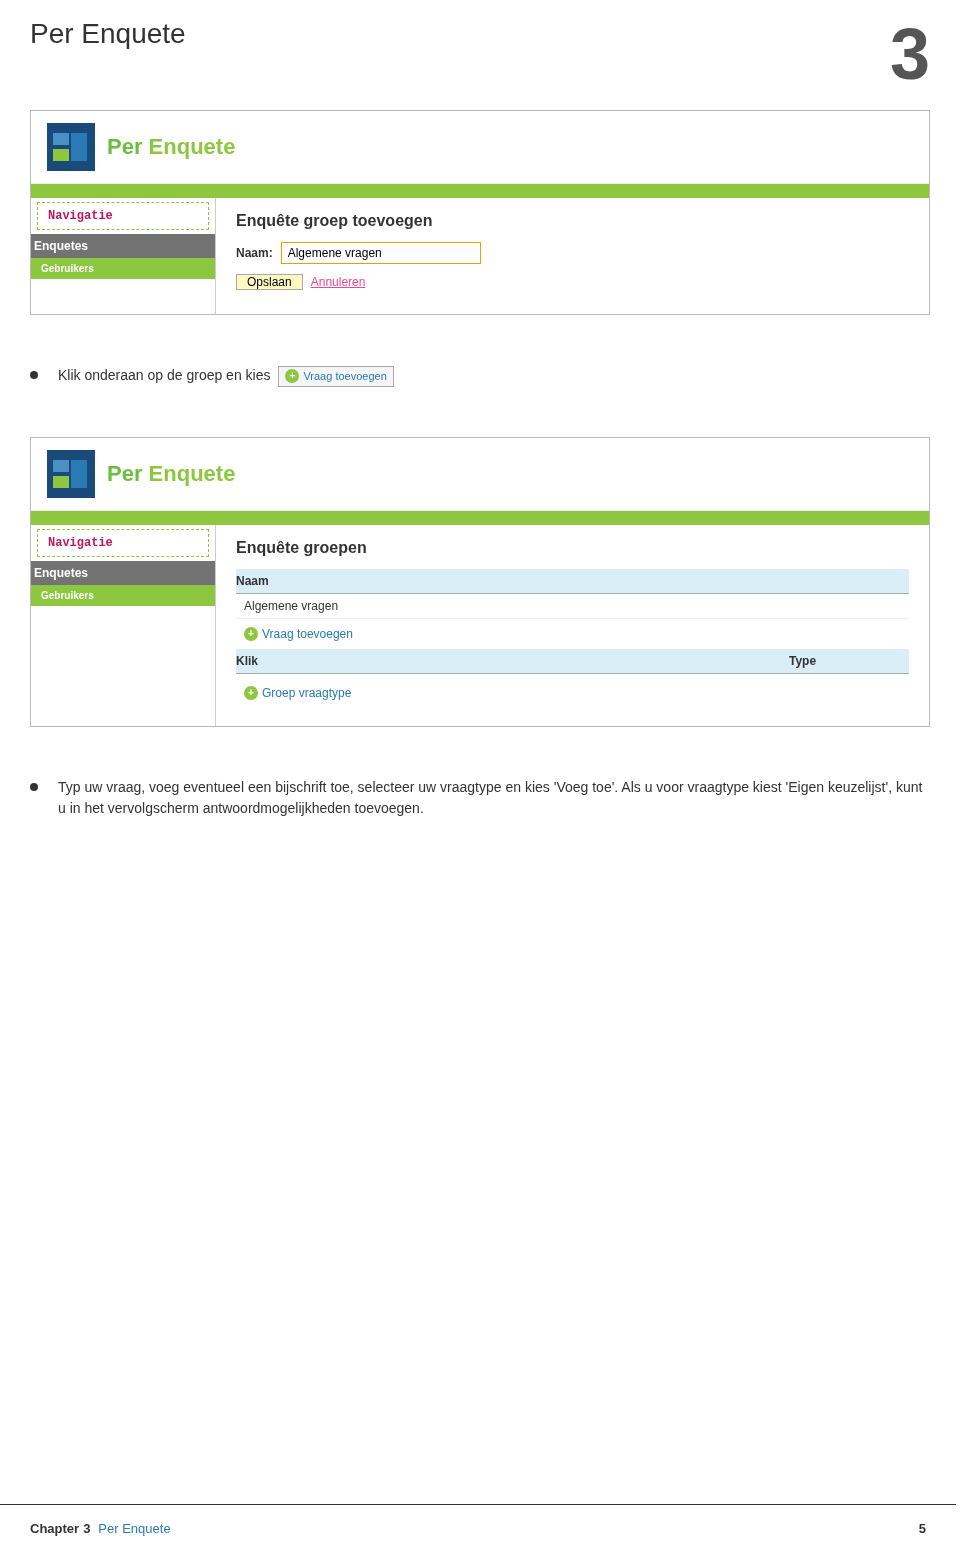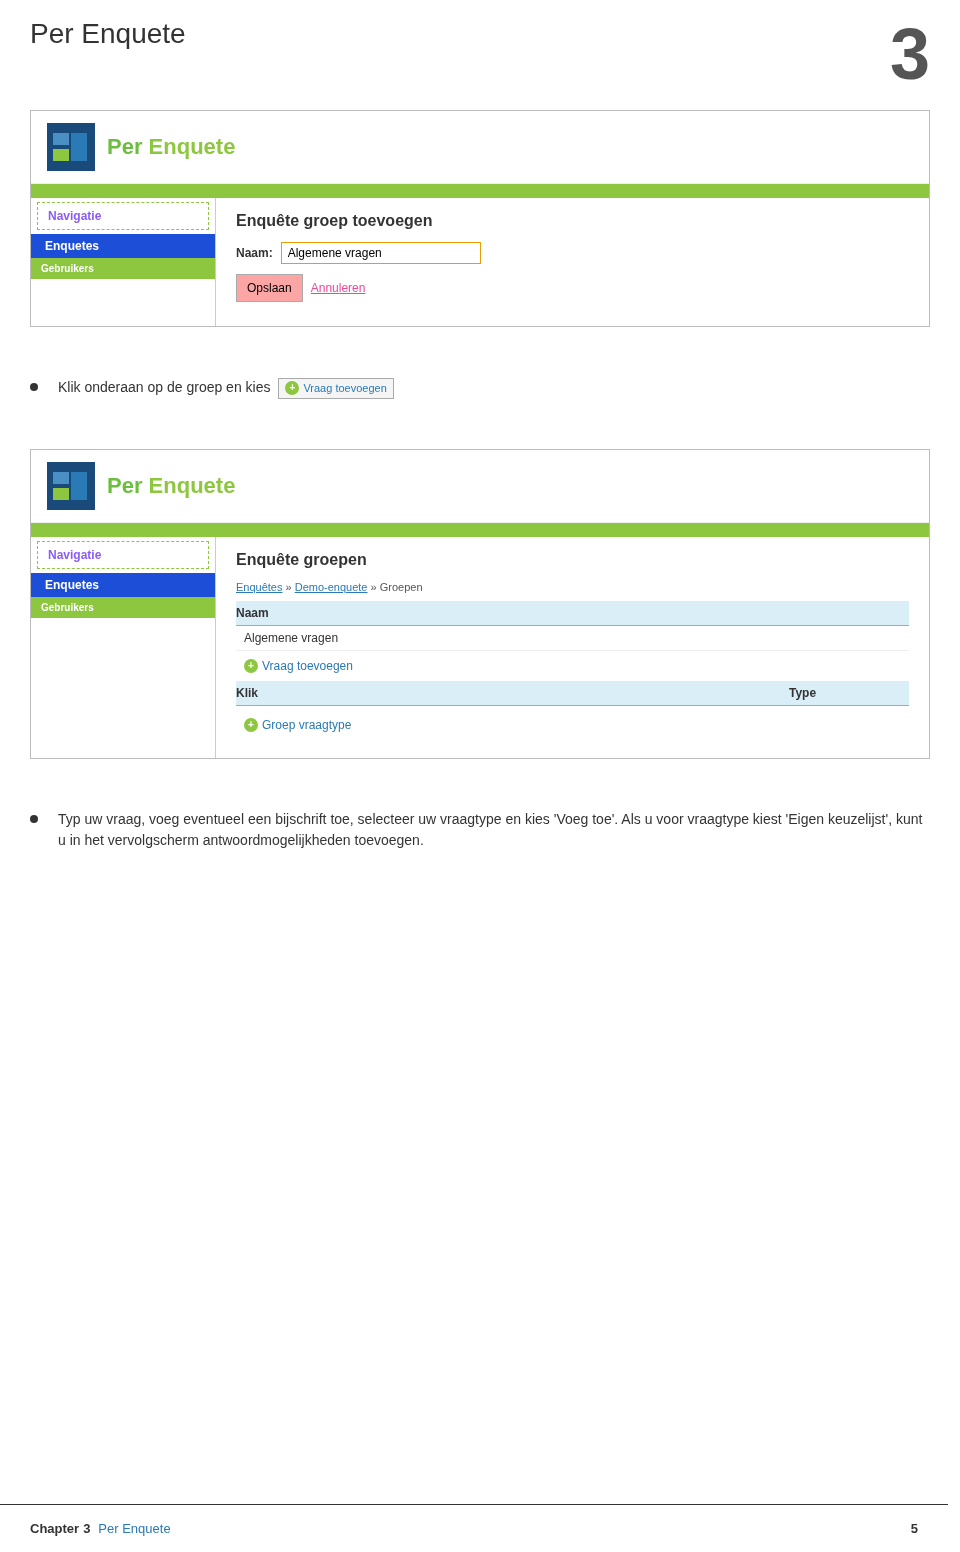--- a/index.html
+++ b/index.html
@@ -108,23 +108,23 @@
     }
     .form-input {
       border: 1px solid #e8a000;
       padding: 3px 6px;
       font-size: 12px;
       width: 200px;
       outline: none;
       background: #fff;
     }
     .btn-opslaan {
-      background: #fca5a5;
+      background: #fef9c3;
       border: 1px solid #aaa;
-      padding: 6px 10px;
+      padding: 0 10px;
       font-size: 12px;
       cursor: pointer;
     }
     .link-annuleren {
       font-size: 12px;
       color: #ec4899;
       text-decoration: underline;
       cursor: pointer;
     }
 
@@ -233,21 +233,21 @@
       font-weight: bold;
       line-height: 1;
       flex-shrink: 0;
     }
 
     
     .page-footer {
       position: absolute;
       bottom: 0;
       left: 0;
-      right: 12px;
+      right: 4px;
       display: flex;
       align-items: center;
       padding: 16px 30px;
       border-top: 1px solid #333;
     }
     .footer-chapter {
       font-size: 13px;
       font-weight: bold;
       color: #333;
     }
@@ -259,40 +259,41 @@
     .footer-page-num {
       position: absolute;
       right: 30px;
       font-size: 13px;
       font-weight: bold;
       color: #333;
     }
 
     
     .nav-enquetes {
-      background: #1d4ed8;
-      padding: 5px 14px;
+      background: #737373;
+      padding: 5px 3px;
       font-size: 12px;
       color: #fff;
       font-weight: bold;
     }
     .nav-gebruikers {
       background: #8dc63f;
       padding: 5px 10px;
       font-size: 10px;
       color: #fff;
       font-weight: bold;
     }
     .nav-navigatie {
       padding: 6px 10px;
       font-size: 12px;
       font-weight: bold;
-      color: #8b5cf6;
+      color: #be185d;
       border: 1px dashed #8dc63f;
       margin: 4px 6px;
+      font-family: Liberation Mono, monospace;
     }
   </style>
 </head>
 <body>
 
 <div class="page-header">
   <h1 class="page-title">Per Enquete</h1>
   <span class="chapter-number">3</span>
 </div>
 
@@ -365,23 +366,20 @@
   <div class="app-body">
 
     <div class="sidebar">
       <div class="nav-navigatie">Navigatie</div>
       <div class="nav-enquetes">Enquetes</div>
       <div class="nav-gebruikers">Gebruikers</div>
     </div>
 
     <div class="groepen-content">
       <div class="form-title">Enquête groepen</div>
-      <div class="breadcrumb">
-        <a>Enquêtes</a><span> » </span><a>Demo-enquete</a><span> » </span><span>Groepen</span>
-      </div>
 
       <div class="table-header-row">
         <span class="table-name-col">Naam</span>
       </div>
 
       <div class="table-row-data">
         <span class="table-name-col">Algemene vragen</span>
       </div>
 
       <div style="padding: 4px 0;">

